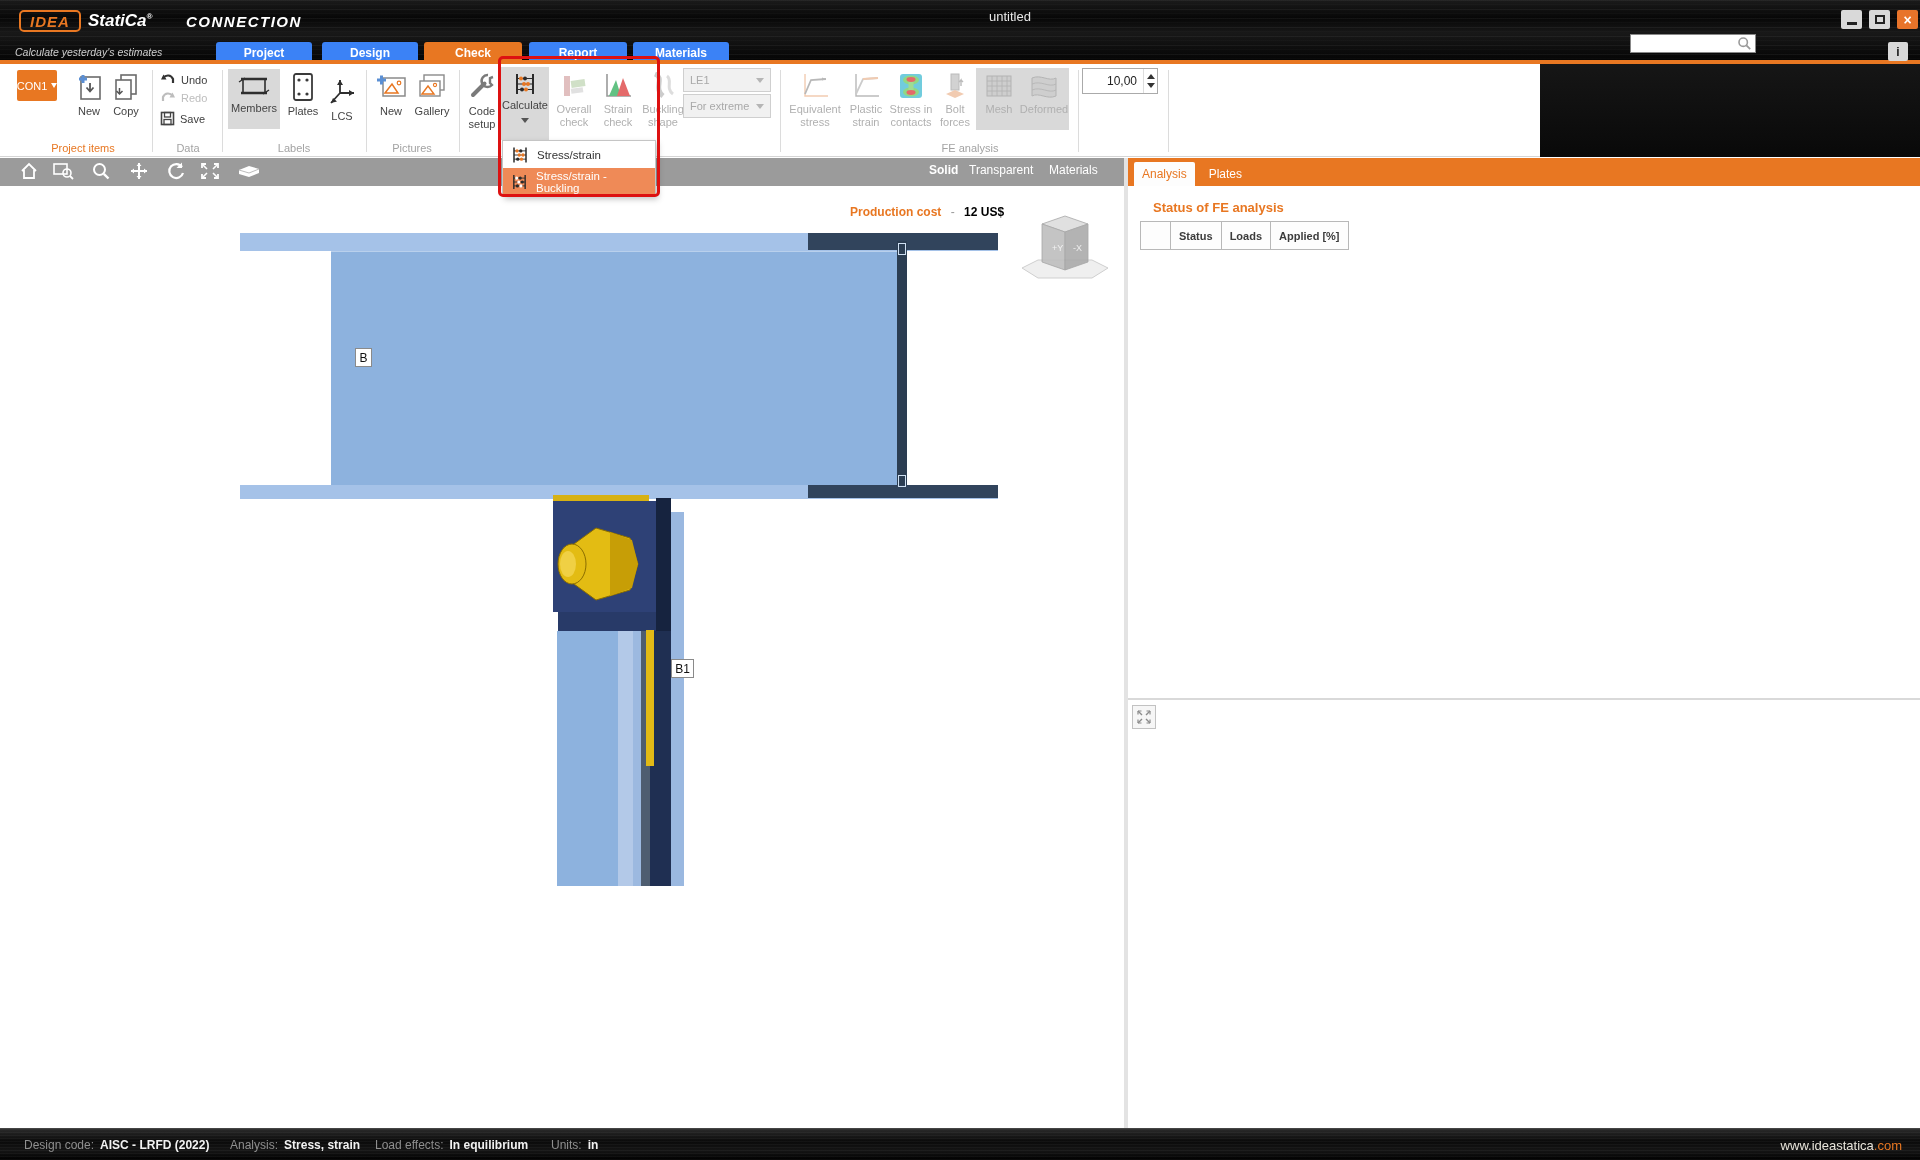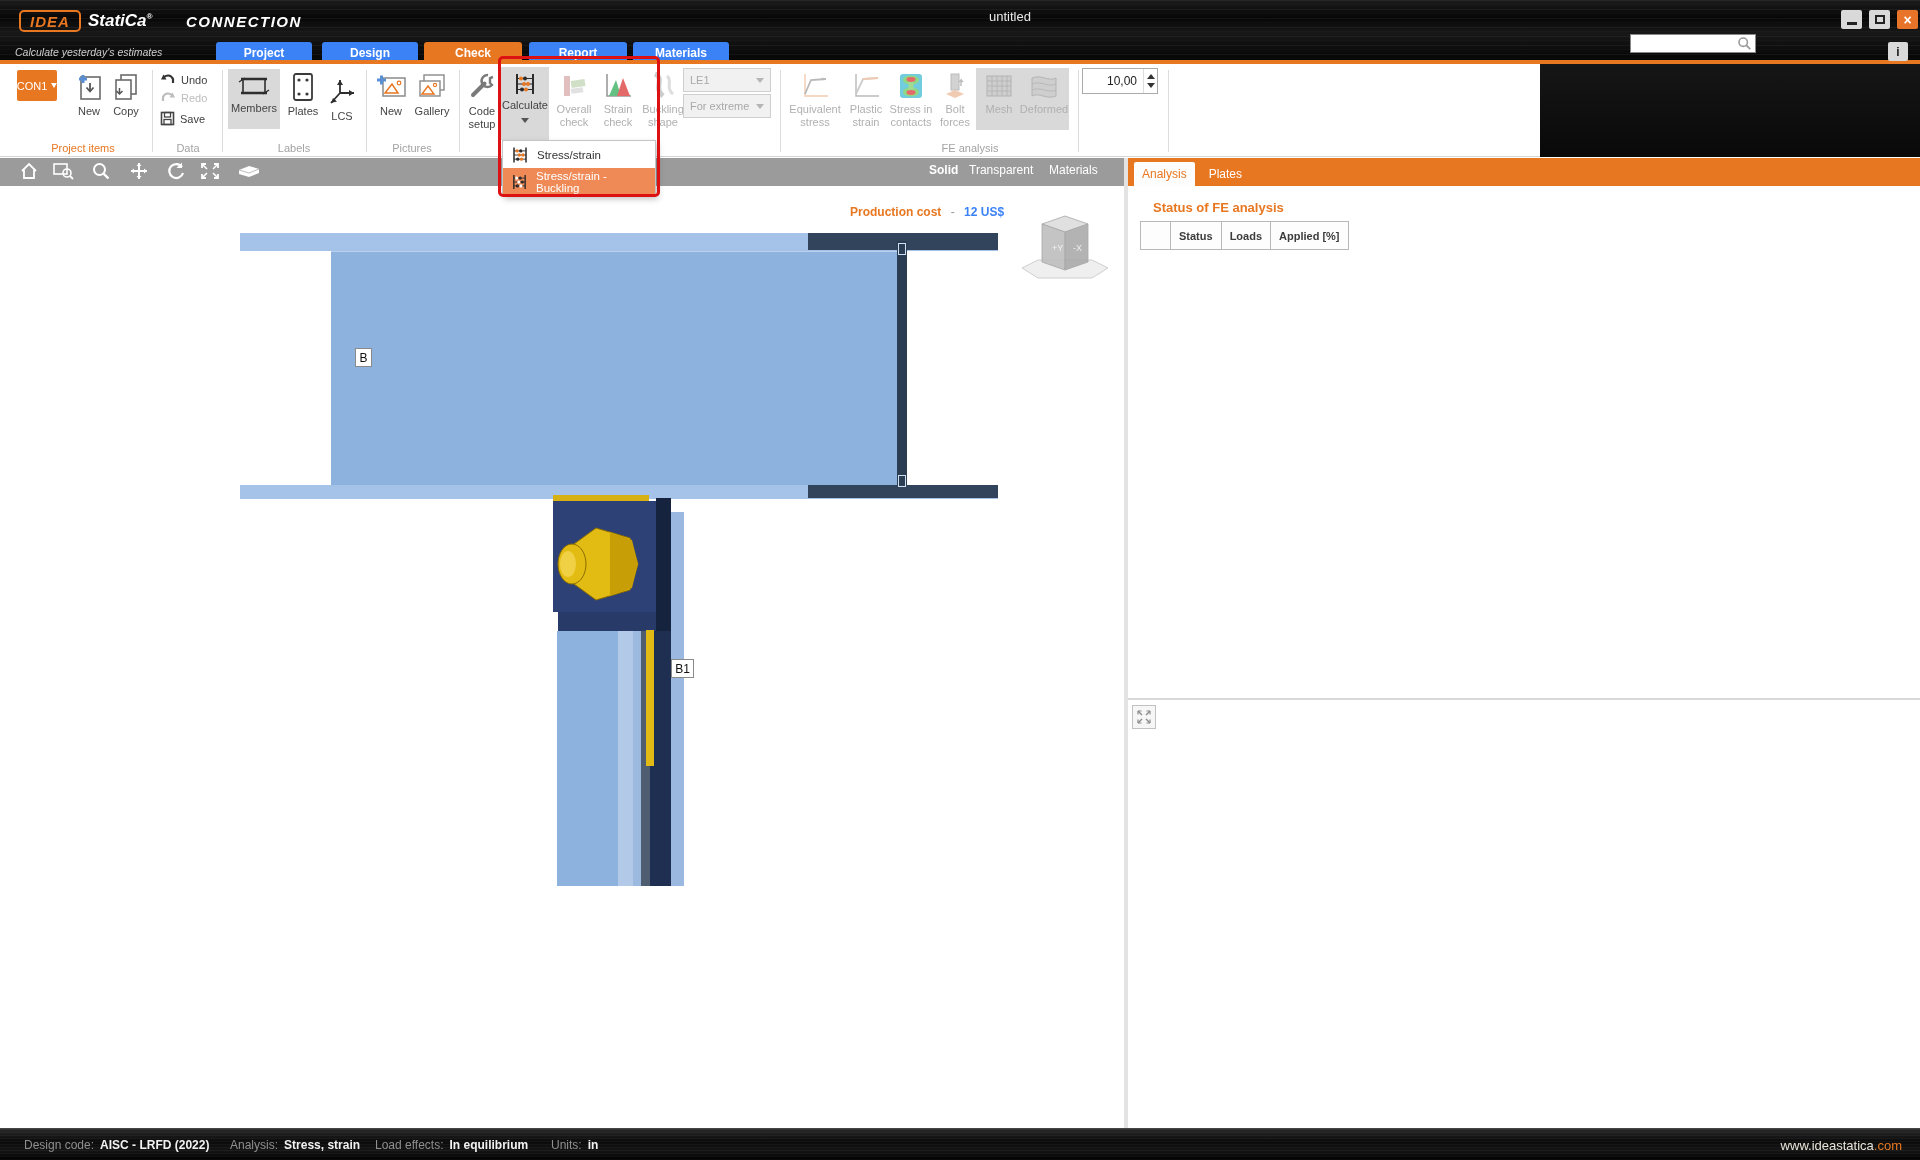--- a/index.html
+++ b/index.html
@@ -82,21 +82,21 @@
   .viewmode.active { font-weight:bold; }
 
   
   .viewport { left:0; top:186px; width:1124px; height:942px; background:#fff; overflow:hidden;}
   .divider { left:1124px; top:158px; width:4px; height:970px; background:#e3e3e3;}
   .mlabel { position:absolute; background:#fff; border:1px solid #8a8a8a; color:#111; font-size:12px;
     display:flex; align-items:center; justify-content:center; z-index:8;}
   .pcost { position:absolute; left:850px; top:205px; font-size:12px; z-index:6; white-space:nowrap;}
   .pcost .pl { color:#e87722; font-weight:bold;}
   .pcost .sep { color:#999; margin:0 6px;}
-  .pcost .pv { color:#3b82f6; font-weight:bold;}
+  .pcost .pv { color:#000000; font-weight:bold;}
 
   
   .panel { left:1128px; top:158px; width:792px; height:970px; background:#fff;}
   .panel-header { left:1128px; top:158px; width:792px; height:28px; background:#e87722; display:flex; align-items:flex-end; z-index:4;}
   .ptab { height:24px; margin-left:6px; padding:0 8px; font-size:12px; display:flex; align-items:center; color:#fff; cursor:default;}
   .ptab.active { background:#fdfdfd; color:#e87722; border-radius:2px 2px 0 0;}
   .panel-heading { left:1153px; top:200px; color:#e87722; font-weight:bold; font-size:13px; position:absolute;}
   .fe-table { left:1140px; top:221px; position:absolute; border-collapse:collapse; background:#f2f2f2;}
   .fe-table td { border:1px solid #b8b8b8; background:#fdfdfd; font-size:11px; font-weight:bold; color:#3c3c3c;
     height:28px; padding:0 8px; text-align:center;}

